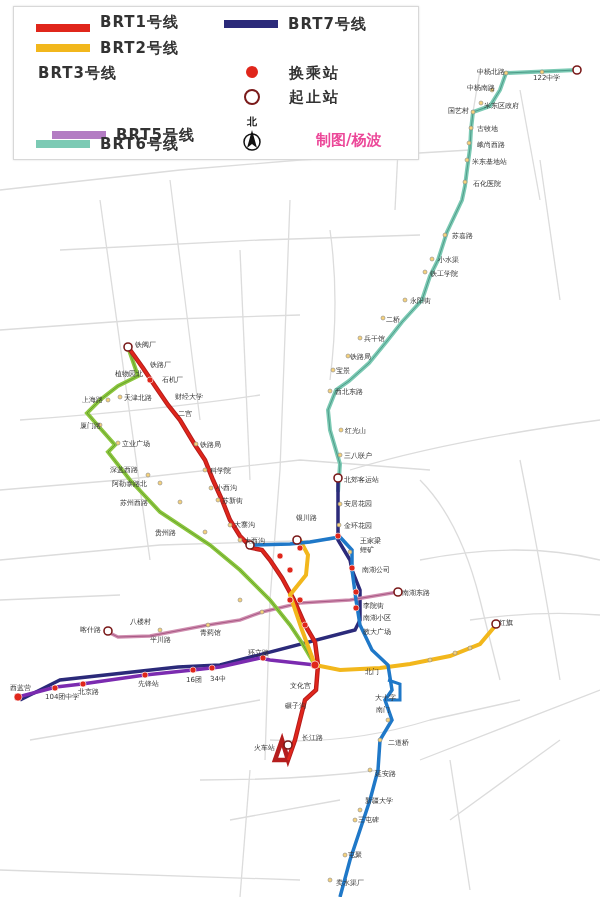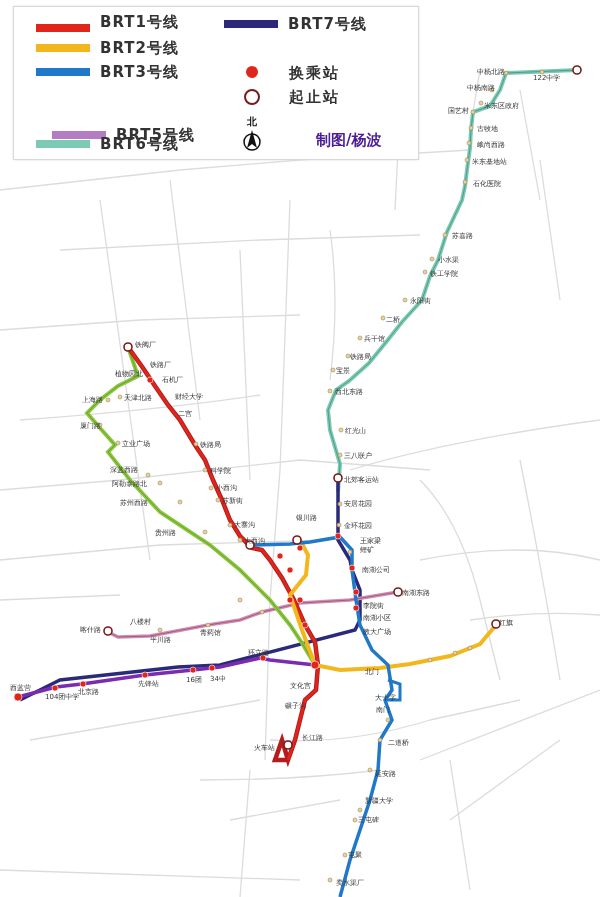--- a/index.html
+++ b/index.html
@@ -4,21 +4,21 @@
 <style>
   html,body{margin:0;padding:0;background:#fff;}
   body{width:600px;height:897px;position:relative;overflow:hidden;font-family:"DejaVu Sans",sans-serif;}
   #map{position:absolute;left:0;top:0;width:600px;height:897px;}
   .legend{position:absolute;left:13px;top:6px;width:404px;height:152px;background:#fff;border:1px solid #d8d8d8;box-shadow:0 0 2px #ddd;}
   .lg-row{position:absolute;height:16px;display:flex;align-items:center;}
   .lg-swatch{width:54px;height:8px;display:inline-block;}
   .lg-label{font-family:"DejaVu Sans",sans-serif;font-size:15px;color:#333;margin-left:10px;letter-spacing:1px;font-weight:bold;}
   .lg-sym{position:absolute;}
   .lg-text{position:absolute;font-size:15px;color:#333;font-weight:bold;letter-spacing:2px;}
-  .credit{position:absolute;font-size:15px;color:#4c1d95;font-weight:bold;}
+  .credit{position:absolute;font-size:15px;color:#ec4899;font-weight:bold;}
   .north{position:absolute;text-align:center;font-size:10px;font-weight:bold;color:#111;}
   .st{font-family:"DejaVu Sans",sans-serif;font-size:7px;fill:#333;}
 </style>
 </head>
 <body>
 
 <svg id="map" viewBox="0 0 600 897" xmlns="http://www.w3.org/2000/svg">
 
   <g stroke="#dcdcdc" stroke-width="1.3" fill="none">
     <path d="M0 190 L180 170 L300 160 L470 150"></path>
@@ -244,21 +244,21 @@
 
 <div class="legend">
   <div class="lg-row" style="left:22px;top:9px;align-items:flex-end;">
     <span class="lg-swatch" style="background:#e0261b"></span>
     <span class="lg-label">BRT1号线</span>
   </div>
   <div class="lg-row" style="left:22px;top:33px;">
     <span class="lg-swatch" style="background:#f2b71c"></span>
     <span class="lg-label">BRT2号线</span>
   </div>
-  <div class="lg-row" style="left:22px;top:57px;">
+  <div class="lg-row" style="left:14px;top:57px;flex-direction:column;">
     <span class="lg-swatch" style="background:#1f78c8"></span>
     <span class="lg-label">BRT3号线</span>
   </div>
   <div class="lg-row" style="left:22px;top:120px;padding-left:16px;">
     <span class="lg-swatch" style="background:#b37cc3"></span>
     <span class="lg-label">BRT5号线</span>
   </div>
   <div class="lg-row" style="left:22px;top:129px;">
     <span class="lg-swatch" style="background:#7ccab4"></span>
     <span class="lg-label">BRT6号线</span>

